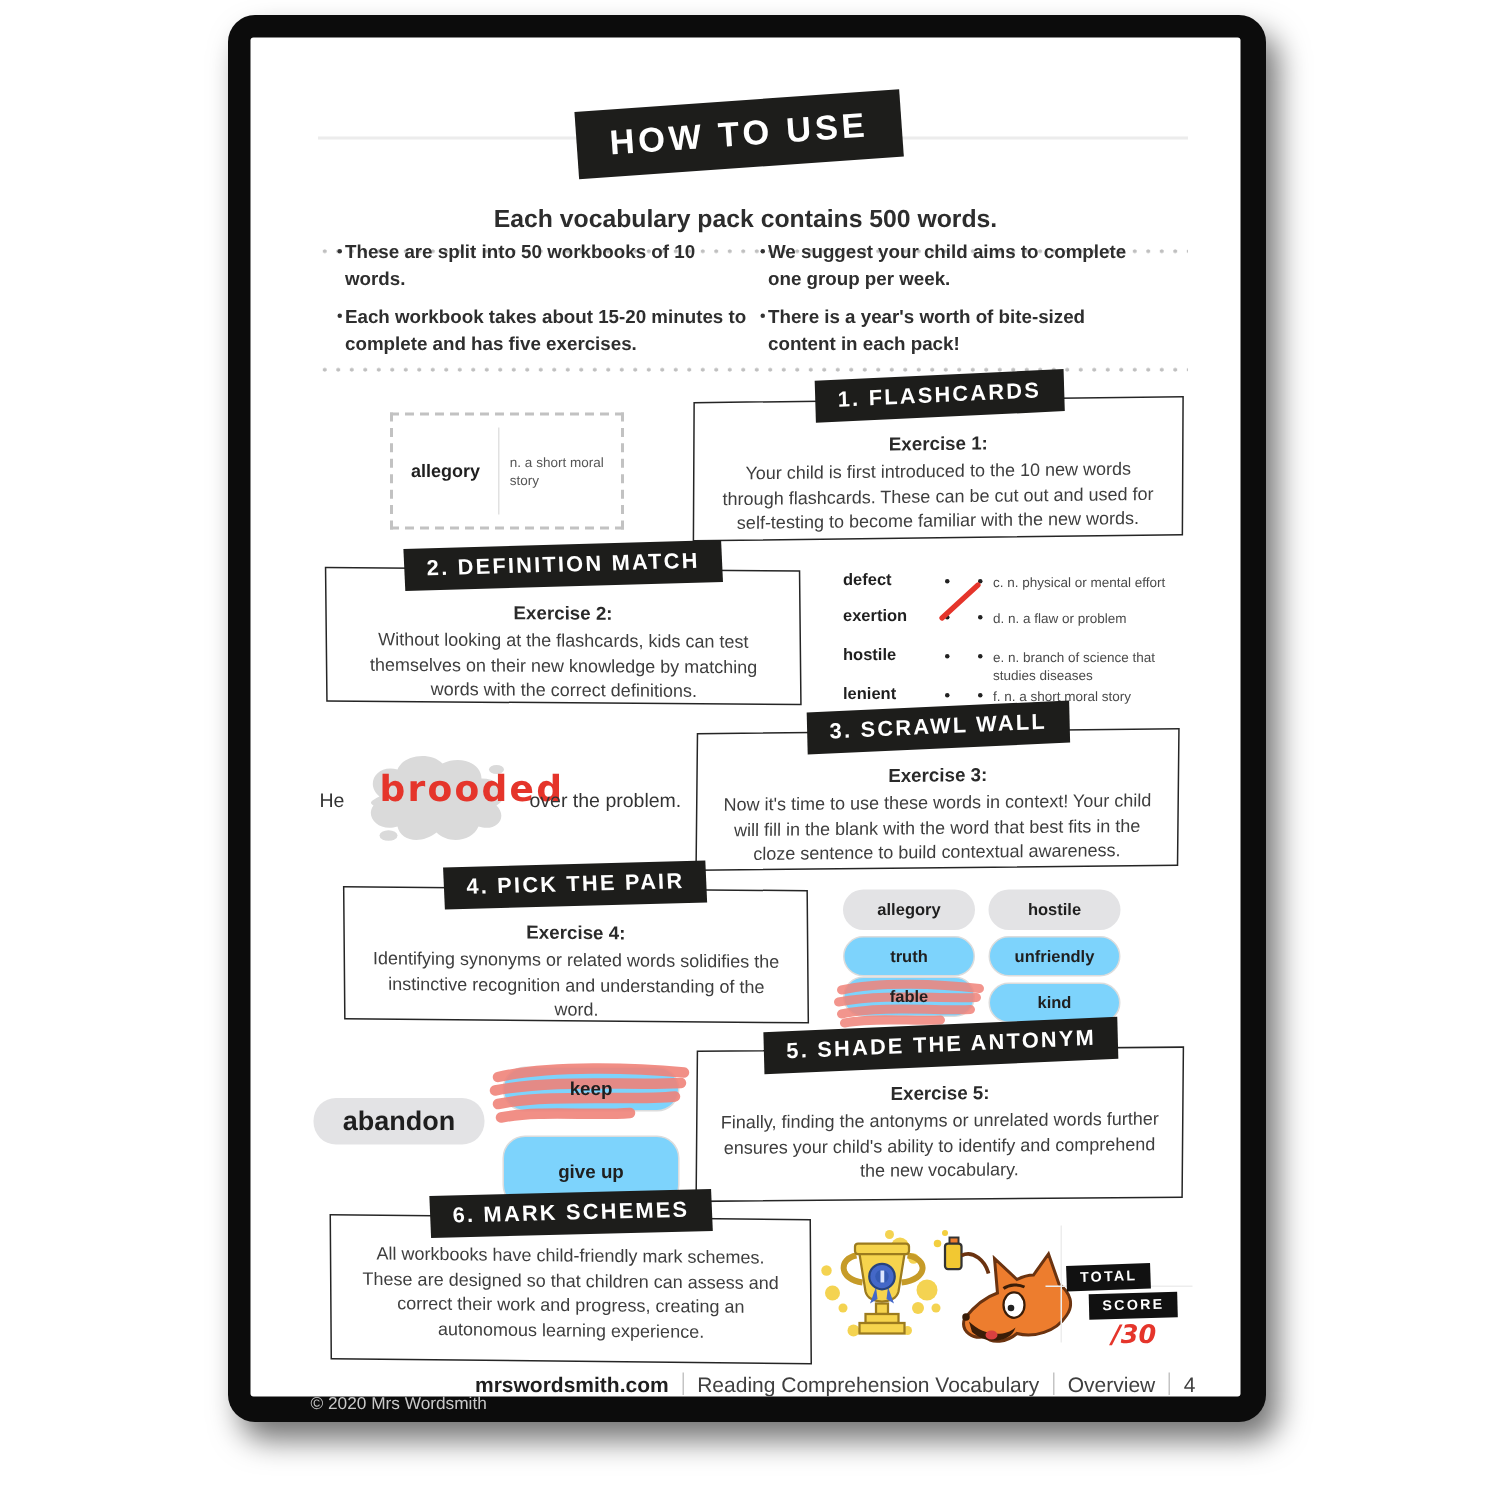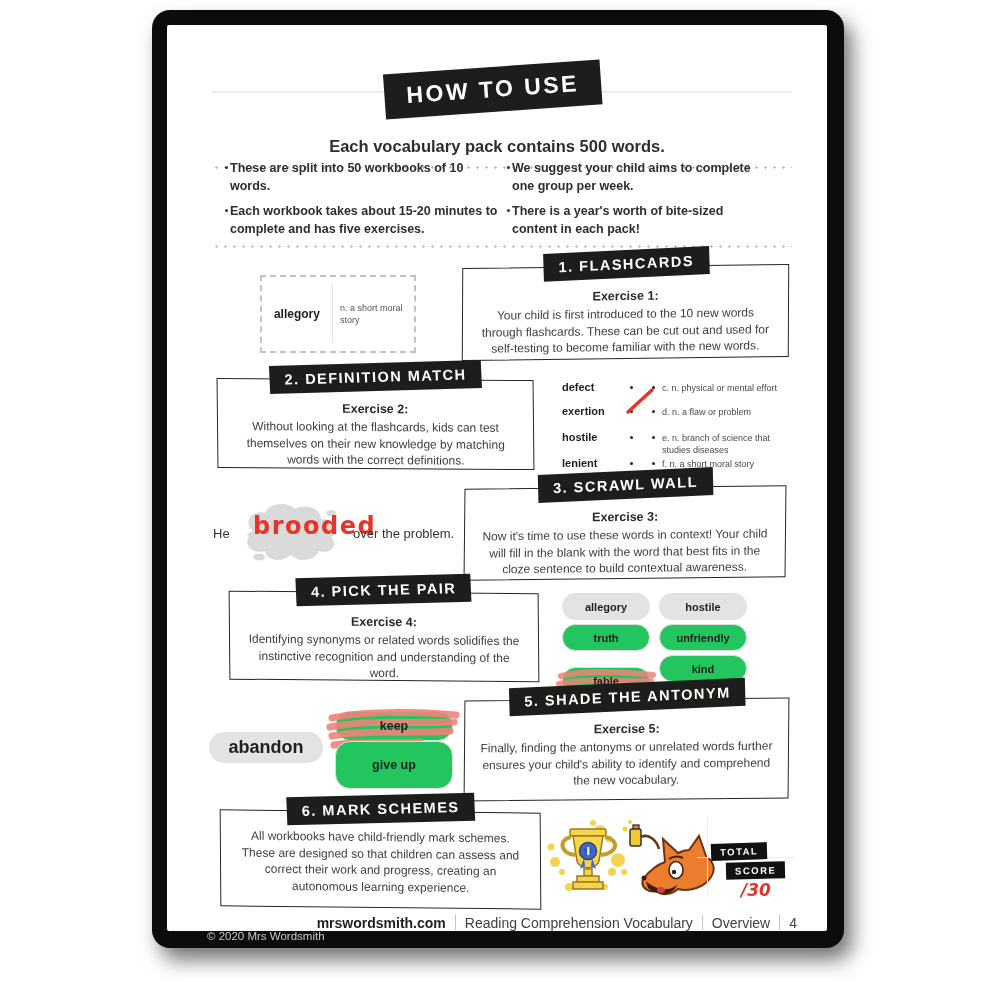--- a/index.html
+++ b/index.html
@@ -71,34 +71,34 @@
   .sc-before { position:absolute; left:0; top:25px; font-size:13px; color:#333; }
   .sc-splat { position:absolute; left:22px; top:0; }
   .sc-answer { position:absolute; left:40px; top:11px; font-size:24px; font-weight:bold; 
           color:#e5352b; letter-spacing:1.5px; font-family:"DejaVu Sans", sans-serif; }
   .sc-after { position:absolute; left:140px; top:25px; font-size:13px; color:#333; }
 
   
   .pill { display:flex; align-items:center; justify-content:center; border-radius:15px;
           font-size:11px; font-weight:bold; color:#1f1f1f; }
   .pill.gray  { background:#e3e3e5; }
-  .pill.white { background:#22c55e; border:1.5px solid #dcdcdc; }
+  .pill.white { background:#7dd3fc; border:1.5px solid #dcdcdc; }
   .chips { position:absolute; left:395px; top:568px; width:230px; height:92px; }
   .chip { position:absolute; width:88px; height:27px; }
   .chip .scribble, .pill-wrap .scribble { position:absolute; pointer-events:none; }
   .c0 { left:0;    top:0; }  .c1 { left:97px; top:0; }
   .c2 { left:0; top:31px; }  .c3 { left:97px; top:31px; }
-  .c4 { left:0; top:74px; }  .c5 { left:97px; top:62px; }
+  .c4 { left:0; top:58px; }  .c5 { left:97px; top:62px; }
   .chip span, .pill-wrap span.lbl { position:relative; z-index:2; }
 
   .antonym { position:absolute; left:42px; top:684px; width:250px; height:78px; }
   .pill-wrap { position:absolute; }
   .p-abandon { left:0;    top:23px; width:114px; height:31px; font-size:18px; }
   .p-keep    { left:126px; top:2px;  width:118px; height:30px; font-size:12.5px; }
-  .p-giveup  { left:126px; top:32px; width:118px; height:48px; font-size:12.5px; }
+  .p-giveup  { left:126px; top:48px; width:118px; height:48px; font-size:12.5px; }
 
   
   .markscheme { position:absolute; left:378px; top:792px; width:252px; height:106px; }
   .ms-vline { position:absolute; left:162px; top:0;  width:1px;  height:78px; background:#ededed; }
   .ms-hline { position:absolute; left:152px; top:40px; width:98px; height:1px; background:#ededed; }
   .ms-badge { position:absolute; background:#111; color:#fff; font-size:9.5px; font-weight:bold;
               letter-spacing:1.5px; padding:3px 9px; }
   .ms-total { left:166px; top:26px; transform:rotate(-2deg); }
   .ms-score { left:181px; top:45px; transform:rotate(-1.5deg); }
   .ms-value { position:absolute; left:196px; top:63px; color:#e5352b; font-size:17px;

